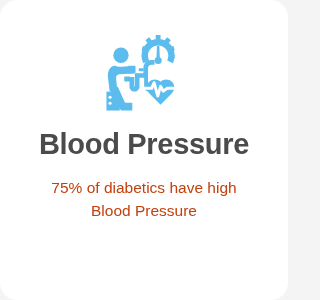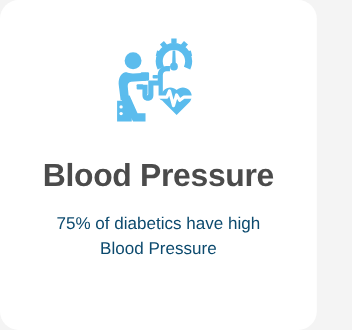--- a/index.html
+++ b/index.html
@@ -36,34 +36,34 @@
     align-items: center;
     justify-content: center;
   }
   .icon-wrap svg {
     display: block;
     width: 82px;
     height: 84px;
   }
 
   .card-title {
-    margin-top: 28px;
+    margin-top: 12px;
     font-size: 29px;
     font-weight: bold;
     color: #4b4b4b;
     letter-spacing: -0.3px;
     line-height: 1.1;
     text-align: center;
     width: 100%;
   }
 
   .card-body {
     margin-top: 15px;
     font-size: 15.5px;
-    color: #0c4a6e;
+    color: #c2410c;
     text-align: center;
     line-height: 23px;
     width: 200px;
     font-weight: 400;
   }
 </style>
 </head>
 <body>
 
 <div class="card">

